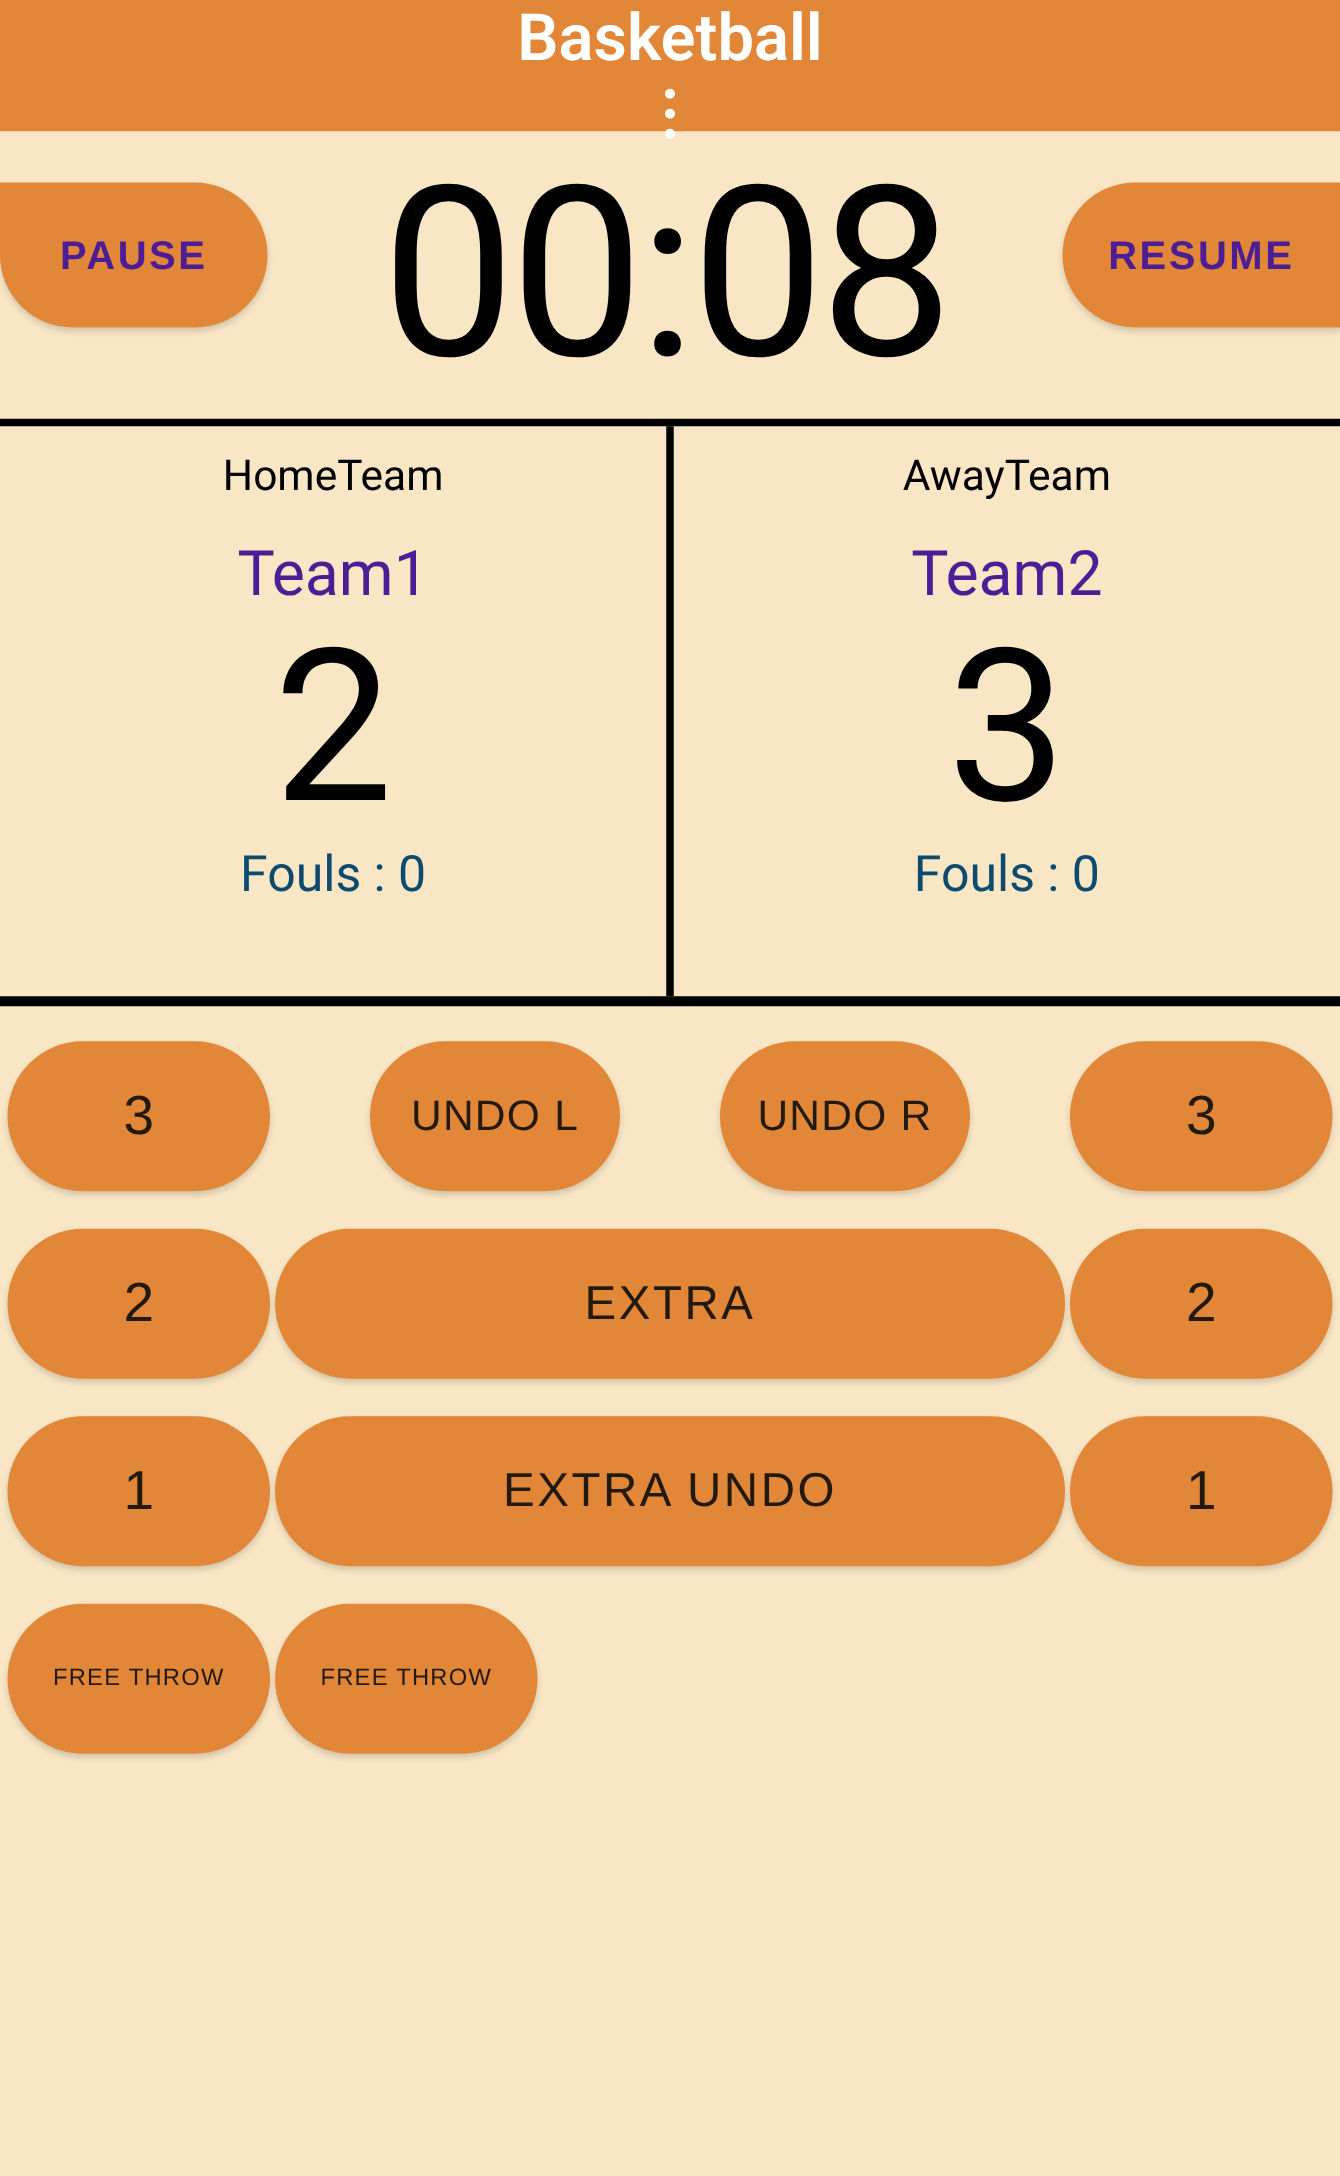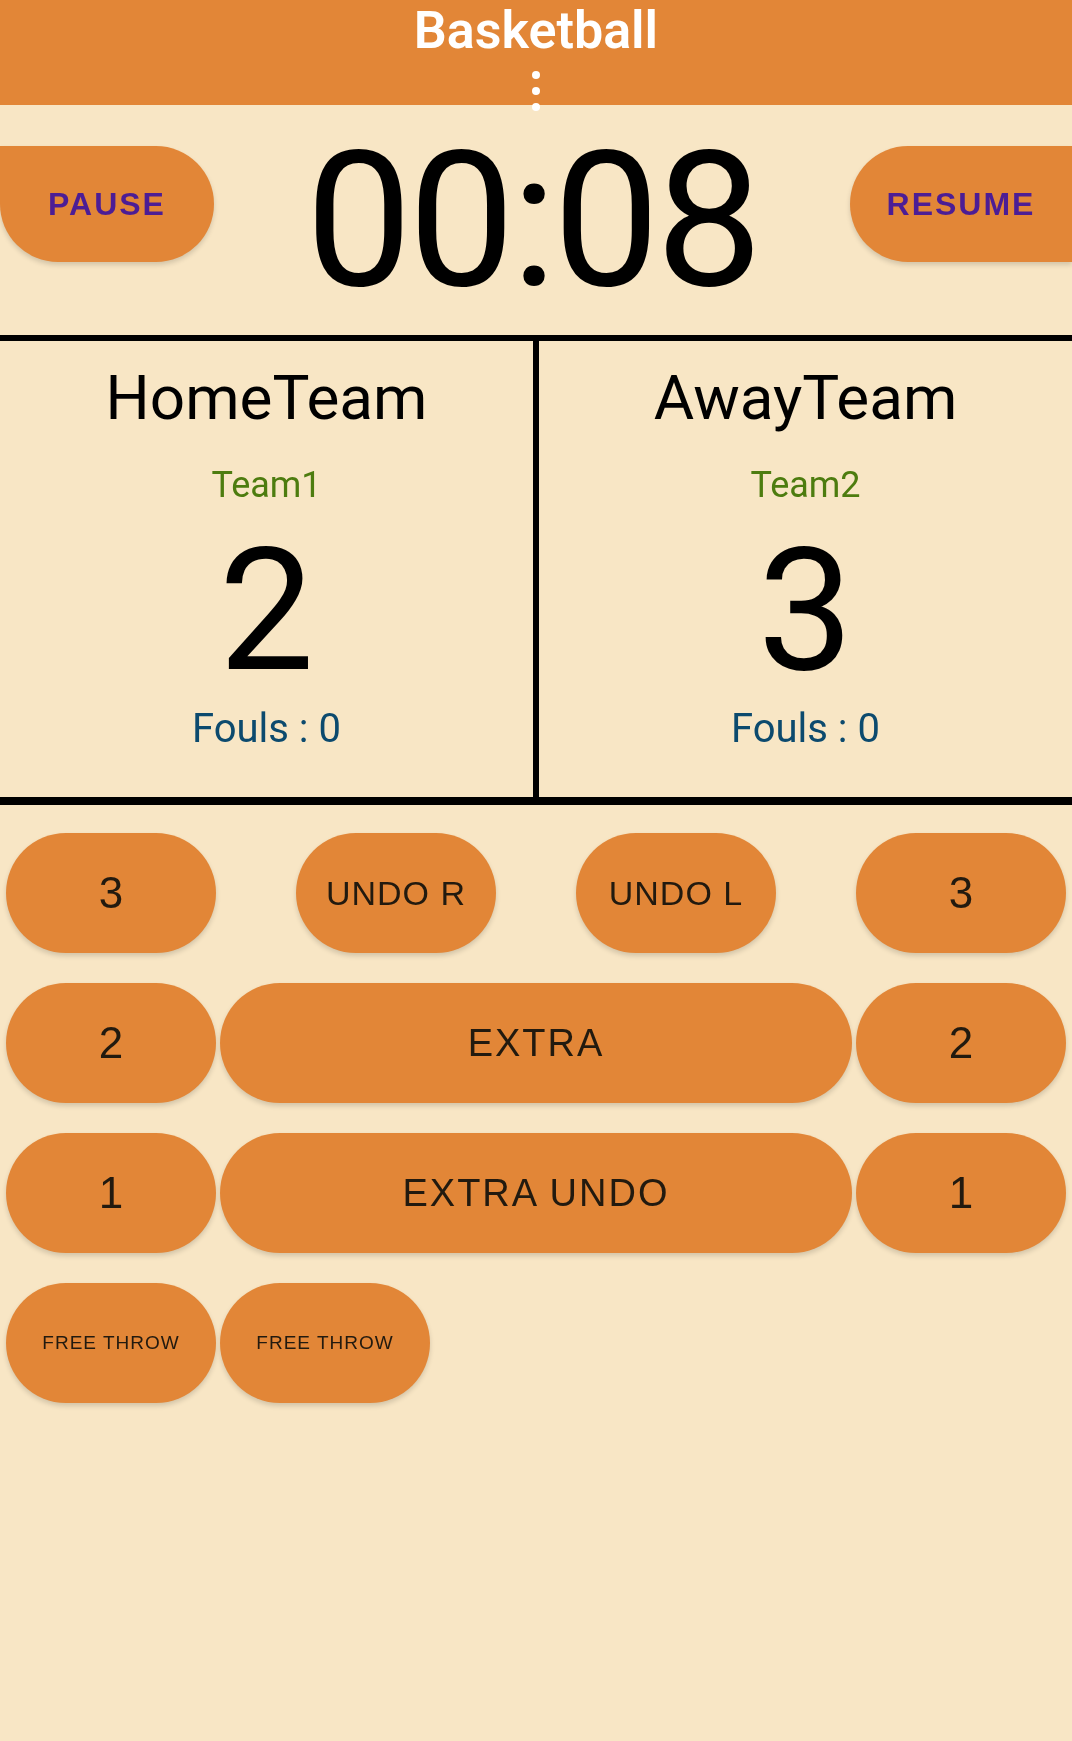--- a/index.html
+++ b/index.html
@@ -95,28 +95,28 @@
       flex: 1;
       display: flex;
       flex-direction: column;
       align-items: center;
       padding-top: 20px;
     }
     .team-panel.left {
       border-right: 6px solid #000000;
     }
     .team-label {
-      font-size: 62px;
+      font-size: 34px;
       color: #000000;
       margin-bottom: 30px;
     }
     .team-name {
-      font-size: 36px;
-      color: #4d7c0f;
-      margin-bottom: 12px;
+      font-size: 50px;
+      color: #4c1d95;
+      margin-bottom: 0;
     }
     .team-score {
       font-size: 170px;
       color: #000000;
       line-height: 1.1;
       margin-bottom: 0px;
     }
     .team-fouls {
       font-size: 40px;
       color: #0c4a6e;
@@ -199,22 +199,22 @@
     <div class="team-label">AwayTeam</div>
     <div class="team-name">Team2</div>
     <div class="team-score">3</div>
     <div class="team-fouls">Fouls  :  0</div>
   </div>
 </div>
 
 <div class="controls-section">
   <div class="control-row row1">
     <button class="ctrl-btn small">3</button>
+    <button class="ctrl-btn undo">UNDO L</button>
     <button class="ctrl-btn undo">UNDO R</button>
-    <button class="ctrl-btn undo">UNDO L</button>
     <button class="ctrl-btn small">3</button>
   </div>
   <div class="control-row">
     <button class="ctrl-btn small">2</button>
     <button class="ctrl-btn wide">EXTRA</button>
     <button class="ctrl-btn small">2</button>
   </div>
   <div class="control-row">
     <button class="ctrl-btn small">1</button>
     <button class="ctrl-btn wide">EXTRA UNDO</button>

